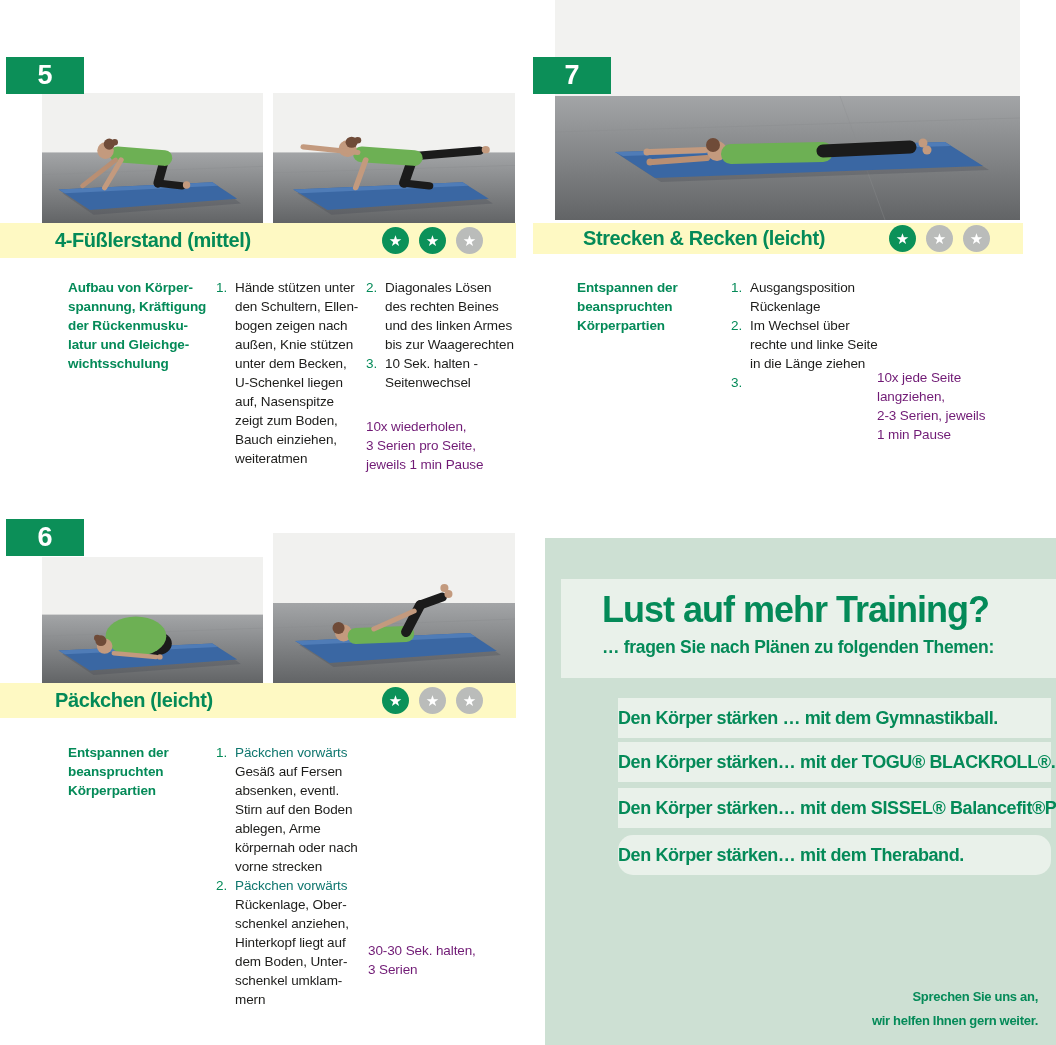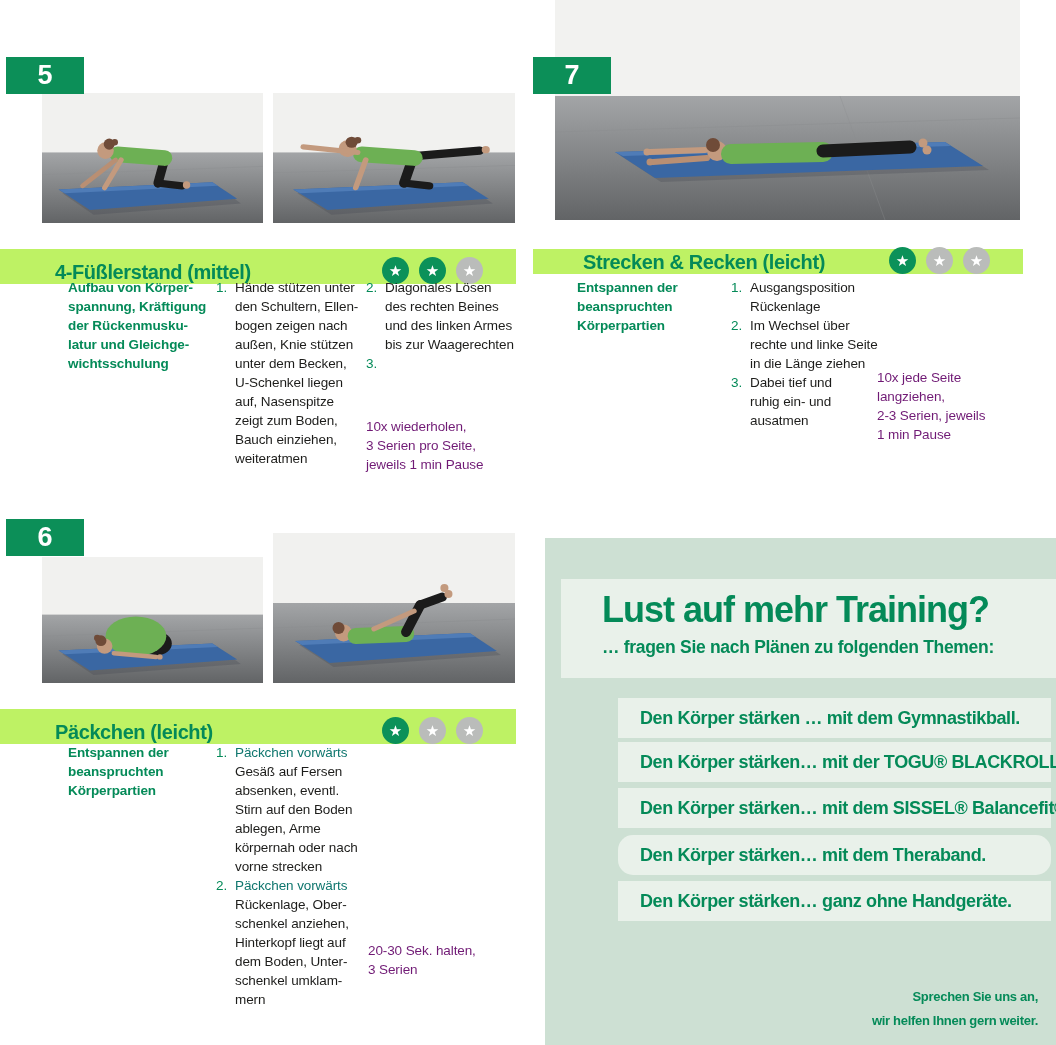--- a/index.html
+++ b/index.html
@@ -9,21 +9,21 @@
 
   
   .badge{background:#0c8f58;color:#ffffff;font-weight:bold;font-size:27px;
          display:flex;align-items:center;justify-content:center;z-index:5;}
 
   
   .photo{overflow:hidden;background:#f1f1ef;}
   .photo svg{display:block;width:100%;height:100%;}
 
   
-  .titlebar{background:#bef264;display:flex;align-items:flex-end;margin-top:26px;}
+  .titlebar{background:#fef9c3;display:flex;align-items:center;}
   .title{color:#048a58;font-weight:bold;font-size:20px;letter-spacing:-0.4px;white-space:nowrap;}
   .stars{margin-left:auto;display:flex;gap:10px;margin-right:33px;}
   .star{width:27px;height:27px;border-radius:50%;color:#ffffff;display:flex;
         align-items:center;justify-content:center;font-size:15px;line-height:1;}
   .star.filled{background:#0b9159;}
   .star.empty{background:#babcba;}
 
   
   .pre{white-space:pre-line;}
   .body-text{font-size:13.5px;line-height:19px;letter-spacing:-0.1px;color:#1d1d1b;}
@@ -35,21 +35,21 @@
   .step-label{color:#0f766e;display:block;}
 
   
   .promo{background:#cde0d3;}
   .promo-header{background:#e9f1ea;}
   .promo-title{color:#048a58;font-weight:bold;font-size:36px;letter-spacing:-1px;
                position:absolute;left:41px;top:10px;white-space:nowrap;}
   .promo-subtitle{color:#048a58;font-weight:bold;font-size:17.5px;letter-spacing:-0.3px;
                   position:absolute;left:41px;top:58px;white-space:nowrap;}
   .promo-item{position:absolute;left:73px;width:433px;height:40px;background:#e9f1ea;
-              display:flex;align-items:center;padding-left:22px;box-sizing:border-box;
+              display:flex;align-items:center;box-sizing:border-box;
               color:#048a58;font-weight:bold;font-size:18px;letter-spacing:-0.4px;white-space:nowrap;}
   .promo-footer{position:absolute;right:18px;top:447px;text-align:right;color:#048a58;
                 font-weight:bold;font-size:13px;line-height:24px;letter-spacing:-0.3px;}
 </style>
 </head>
 <body>
 
 <svg width="0" height="0" style="position:absolute">
   <defs>
     <linearGradient id="floorG" x1="0" y1="0" x2="0" y2="1">
@@ -140,20 +140,22 @@
   <div class="abs body-text" style="left:366px;top:278px;width:158px;">
     <div class="step">
       <span class="num">2.</span>
       <span class="txt pre">Diagonales Lösen
 des rechten Beines
 und des linken Armes
 bis zur Waagerechten</span>
     </div>
     <div class="step">
       <span class="num">3.</span>
+      <span class="txt pre">10 Sek. halten -
+Seitenwechsel</span>
     </div>
   </div>
 
   <div class="abs body-text note pre" style="left:366px;top:417px;width:158px;">10x wiederholen,
 3 Serien pro Seite,
 jeweils 1 min Pause</div>
 
   <div class="photo abs" style="left:555px;top:0;width:465px;height:220px;">
     <svg viewBox="0 0 465 220" preserveAspectRatio="none">
       <rect width="465" height="96" fill="#f2f2f0"></rect>
@@ -173,21 +175,21 @@
       <line x1="268" y1="151" x2="355" y2="147" stroke="#1b1b1b" stroke-width="13" stroke-linecap="round"></line>
       <circle cx="368" cy="143" r="4.5" fill="#c39a7e"></circle>
       <circle cx="372" cy="150" r="4.5" fill="#c39a7e"></circle>
     </svg>
   </div>
 
   <div class="badge abs" style="left:533px;top:57px;width:78px;height:37px;">
     <span>7</span>
   </div>
 
-  <div class="titlebar abs" style="left:533px;top:223px;width:490px;height:25px;padding-left:50px;box-sizing:border-box;">
+  <div class="titlebar abs" style="left:533px;top:223px;width:490px;height:31px;padding-left:50px;box-sizing:border-box;">
     <span class="title">Strecken &amp; Recken (leicht)</span>
     <span class="stars">
         <span class="star filled">★</span>
         <span class="star empty">★</span>
         <span class="star empty">★</span>
       </span>
   </div>
 
   <div class="abs body-text benefit pre" style="left:577px;top:278px;width:145px;">Entspannen der
 beanspruchten
@@ -200,23 +202,20 @@
 Rückenlage</span>
     </div>
     <div class="step">
       <span class="num">2.</span>
       <span class="txt pre">Im Wechsel über
 rechte und linke Seite
 in die Länge ziehen</span>
     </div>
     <div class="step">
       <span class="num">3.</span>
-      <span class="txt pre">Dabei tief und
-ruhig ein- und
-ausatmen</span>
     </div>
   </div>
 
   <div class="abs body-text note pre" style="left:877px;top:368px;width:160px;">10x jede Seite
 langziehen,
 2-3 Serien, jeweils
 1 min Pause</div>
 
   <div class="badge abs" style="left:6px;top:519px;width:78px;height:37px;">
     <span>6</span>
@@ -286,30 +285,29 @@
       <span class="num">2.</span>
       <span class="txt"><span class="step-label">Päckchen vorwärts</span><span class="pre">Rückenlage, Ober-
 schenkel anziehen,
 Hinterkopf liegt auf
 dem Boden, Unter-
 schenkel umklam-
 mern</span></span>
     </div>
   </div>
 
-  <div class="abs body-text note pre" style="left:368px;top:941px;width:160px;">20-30 Sek. halten,
+  <div class="abs body-text note pre" style="left:368px;top:941px;width:160px;">30-30 Sek. halten,
 3 Serien</div>
 
   <div class="promo abs" style="left:545px;top:538px;width:511px;height:507px;">
     <div class="promo-header abs" style="left:16px;top:41px;width:566px;height:99px;">
       <div class="promo-title">Lust auf mehr Training?</div>
       <div class="promo-subtitle">… fragen Sie nach Plänen zu folgenden Themen:</div>
     </div>
     <div class="promo-item" style="top:160px;">Den Körper stärken … mit dem Gymnastikball.</div>
     <div class="promo-item" style="top:204px;">Den Körper stärken… mit der TOGU® BLACKROLL®.</div>
     <div class="promo-item" style="top:250px;">Den Körper stärken… mit dem SISSEL® Balancefit®Pad .</div>
     <div class="promo-item" style="top:297px;border-radius:15px;">Den Körper stärken… mit dem Theraband.</div>
-    <div class="promo-item" style="top:343px;">Den Körper stärken… ganz ohne Handgeräte.</div>
     <div class="promo-footer pre">Sprechen Sie uns an,
 wir helfen Ihnen gern weiter.</div>
   </div>
 
 </div>
 
 </body></html>

